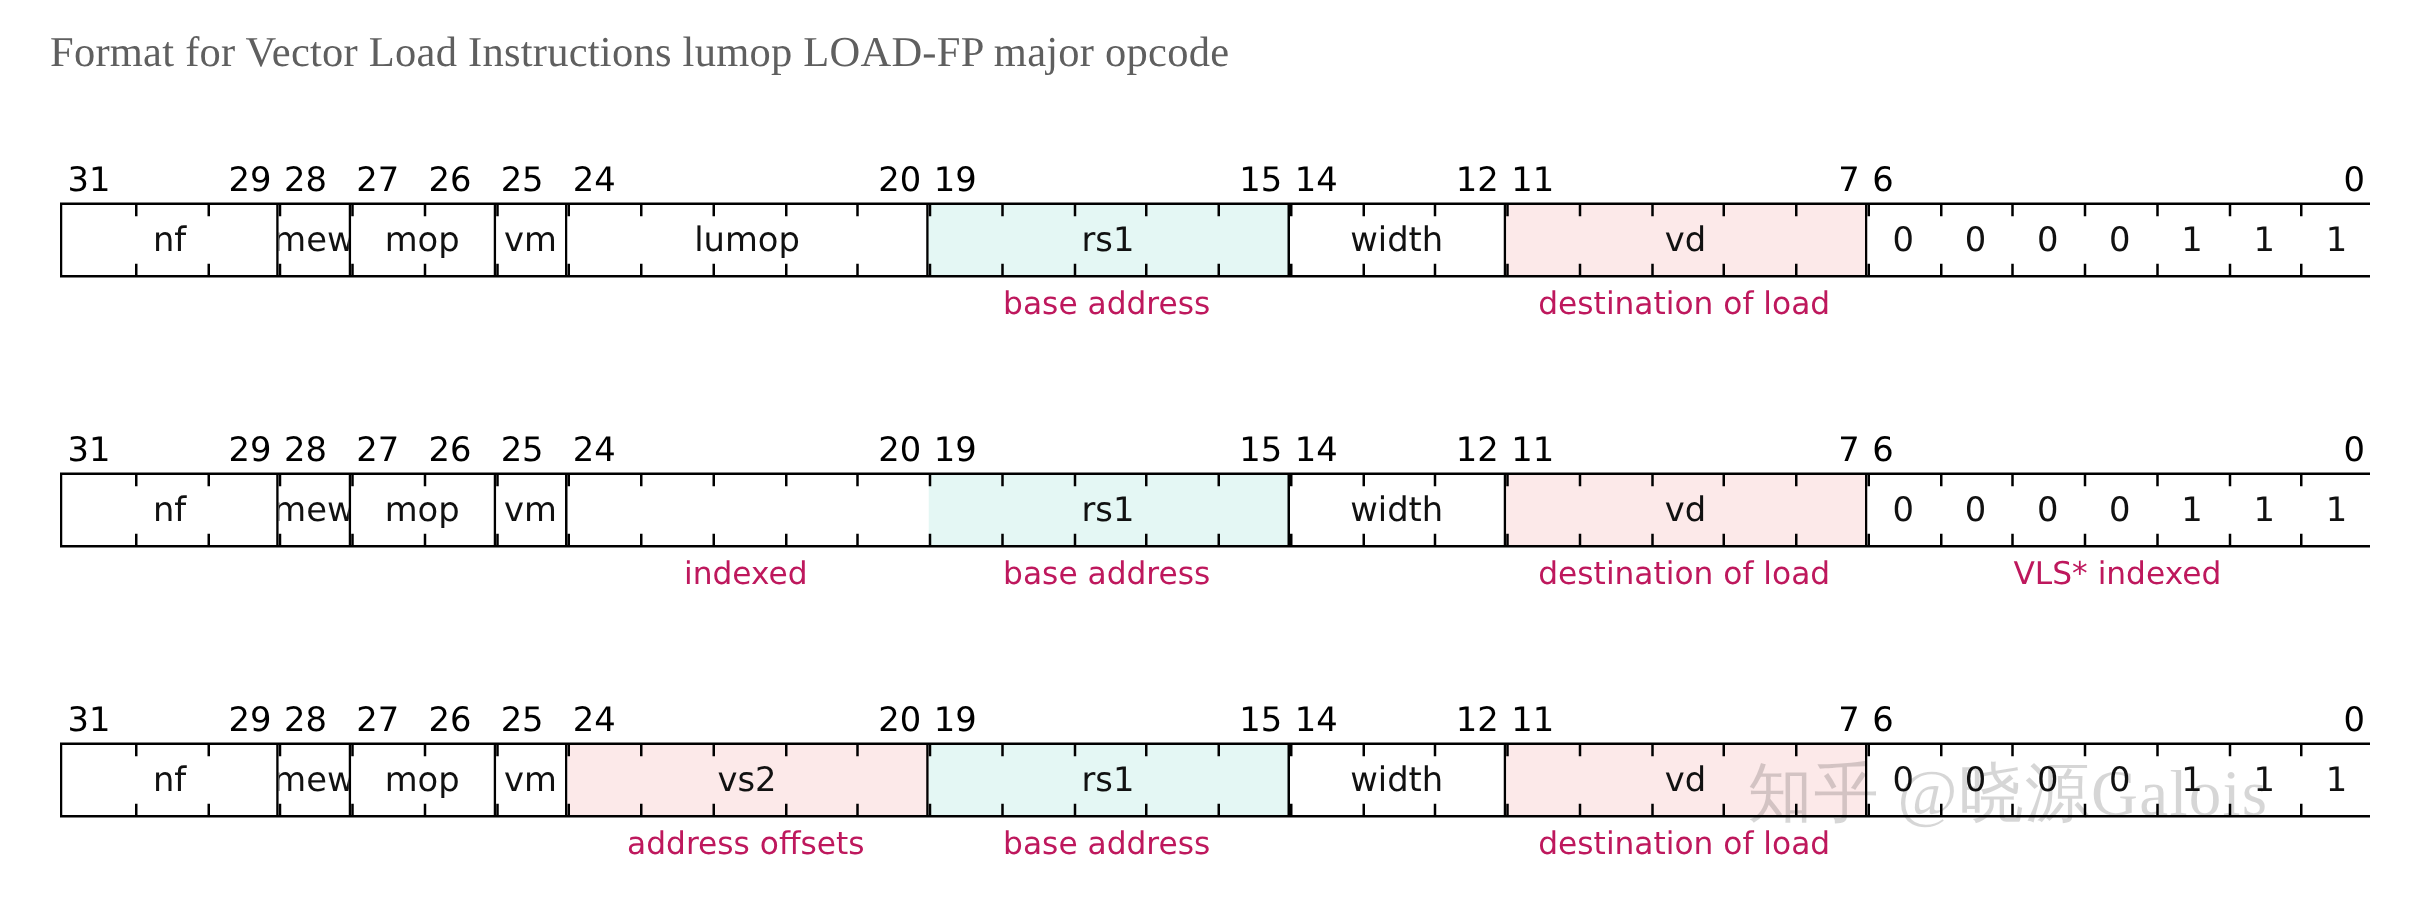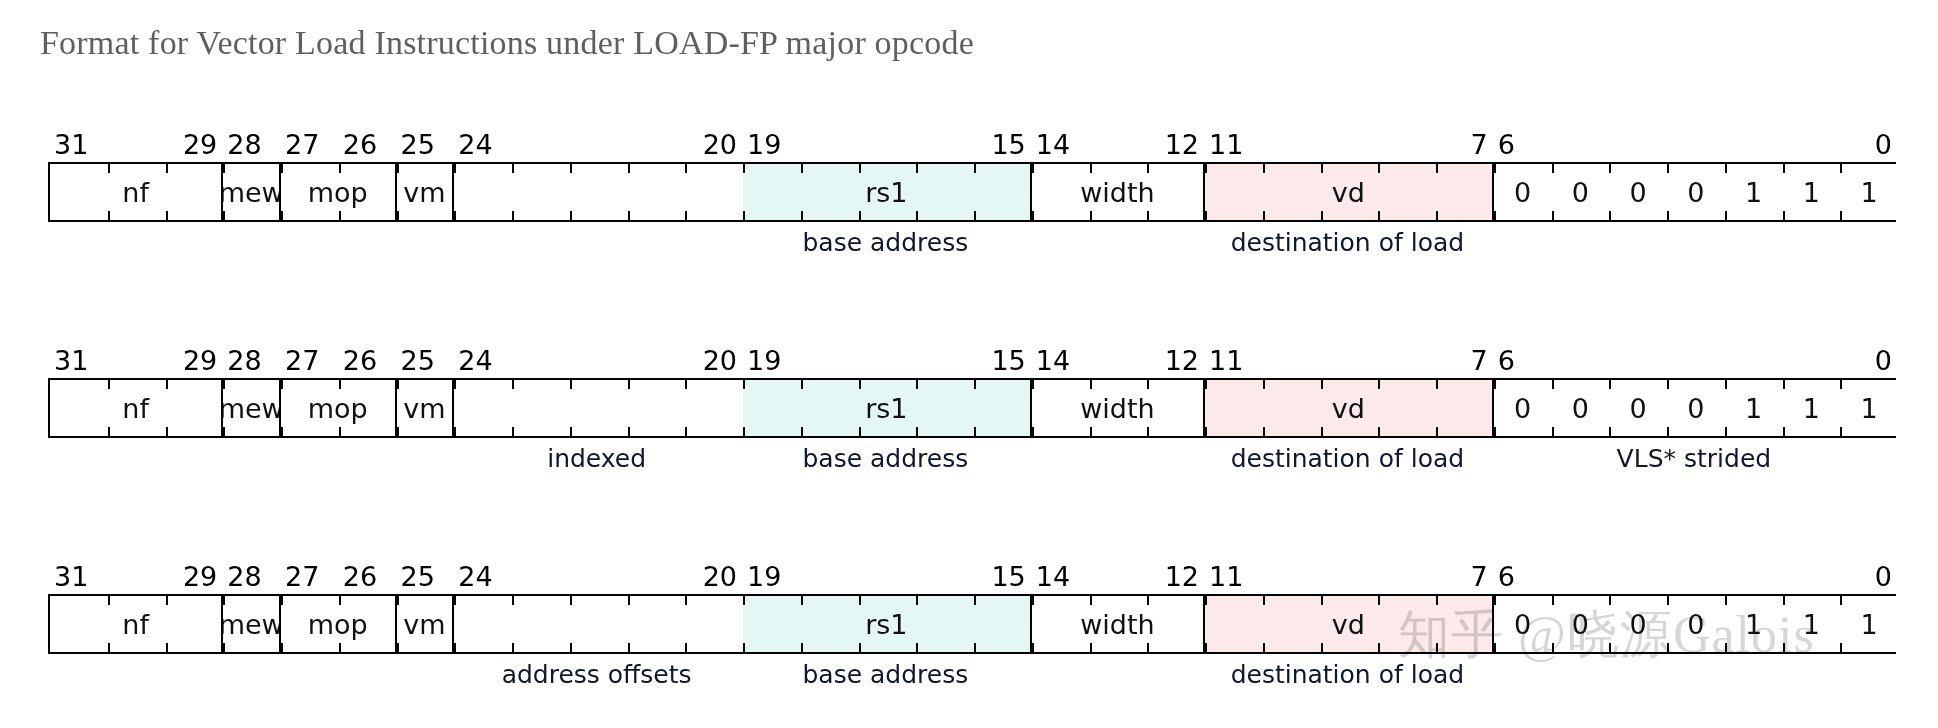--- a/index.html
+++ b/index.html
@@ -102,42 +102,42 @@
   }
 
   .captions {
     position: relative;
     height: 40px;
   }
   .caption {
     position: absolute;
     top: 4px;
     font-size: 25px;
-    color: #0f172a;
+    color: #be185d;
     white-space: nowrap;
     transform: translateX(-50%);
     line-height: 34px;
   }
 
   .watermark {
     position: absolute;
     left: 1398px;
     top: 600px;
     font-family: "Liberation Serif", "DejaVu Serif", serif;
     font-size: 52px;
     color: rgba(0,0,0,0.16);
     white-space: nowrap;
     pointer-events: none;
     letter-spacing: 1px;
   }
 </style>
 </head>
 <body>
 
-<div class="page-title">Format for Vector Load Instructions under LOAD-FP major opcode</div>
+<div class="page-title">Format for Vector Load Instructions lumop LOAD-FP major opcode</div>
 
 <div class="diagram" id="row-0">
     <div class="bitnums">
       <span class="bitnum left" style="left: 6px;">31</span>
       <span class="bitnum right" style="left: 169.25px;">29</span>
       <span class="bitnum left" style="left: 179.25px;">28</span>
       <span class="bitnum left" style="left: 237px;">27</span>
       <span class="bitnum left" style="left: 294.75px;">26</span>
       <span class="bitnum left" style="left: 352.5px;">25</span>
       <span class="bitnum left" style="left: 410.25px;">24</span>
@@ -156,20 +156,23 @@
         <span>nf</span>
       </div>
       <div class="field white" style="left: 173.25px; width: 57.75px;">
         <span>mew</span>
       </div>
       <div class="field white" style="left: 231px; width: 115.5px;">
         <span>mop</span>
       </div>
       <div class="field white" style="left: 346.5px; width: 57.75px;">
         <span>vm</span>
+      </div>
+      <div class="field white" style="left: 404.25px; width: 288.75px;">
+        <span>lumop</span>
       </div>
       <div class="field cyan" style="left: 693px; width: 288.75px;">
         <span>rs1</span>
       </div>
       <div class="field white" style="left: 981.75px; width: 173.25px;">
         <span>width</span>
       </div>
       <div class="field pink" style="left: 1155px; width: 288.75px;">
         <span>vd</span>
       </div>
@@ -364,21 +367,21 @@
       <span class="tick bot" style="left: 1674.75px;"></span>
       <span class="tick top" style="left: 1732.5px;"></span>
       <span class="tick bot" style="left: 1732.5px;"></span>
       <span class="tick top" style="left: 1790.25px;"></span>
       <span class="tick bot" style="left: 1790.25px;"></span>
     </div>
     <div class="captions">
       <span class="caption" style="left: 548.625px;">indexed</span>
       <span class="caption" style="left: 837.375px;">base address</span>
       <span class="caption" style="left: 1299.38px;">destination of load</span>
-      <span class="caption" style="left: 1645.88px;">VLS* strided</span>
+      <span class="caption" style="left: 1645.88px;">VLS* indexed</span>
     </div>
   </div>
 <div class="diagram" id="row-2">
     <div class="bitnums">
       <span class="bitnum left" style="left: 6px;">31</span>
       <span class="bitnum right" style="left: 169.25px;">29</span>
       <span class="bitnum left" style="left: 179.25px;">28</span>
       <span class="bitnum left" style="left: 237px;">27</span>
       <span class="bitnum left" style="left: 294.75px;">26</span>
       <span class="bitnum left" style="left: 352.5px;">25</span>
@@ -398,20 +401,23 @@
         <span>nf</span>
       </div>
       <div class="field white" style="left: 173.25px; width: 57.75px;">
         <span>mew</span>
       </div>
       <div class="field white" style="left: 231px; width: 115.5px;">
         <span>mop</span>
       </div>
       <div class="field white" style="left: 346.5px; width: 57.75px;">
         <span>vm</span>
+      </div>
+      <div class="field pink" style="left: 404.25px; width: 288.75px;">
+        <span>vs2</span>
       </div>
       <div class="field cyan" style="left: 693px; width: 288.75px;">
         <span>rs1</span>
       </div>
       <div class="field white" style="left: 981.75px; width: 173.25px;">
         <span>width</span>
       </div>
       <div class="field pink" style="left: 1155px; width: 288.75px;">
         <span>vd</span>
       </div>

